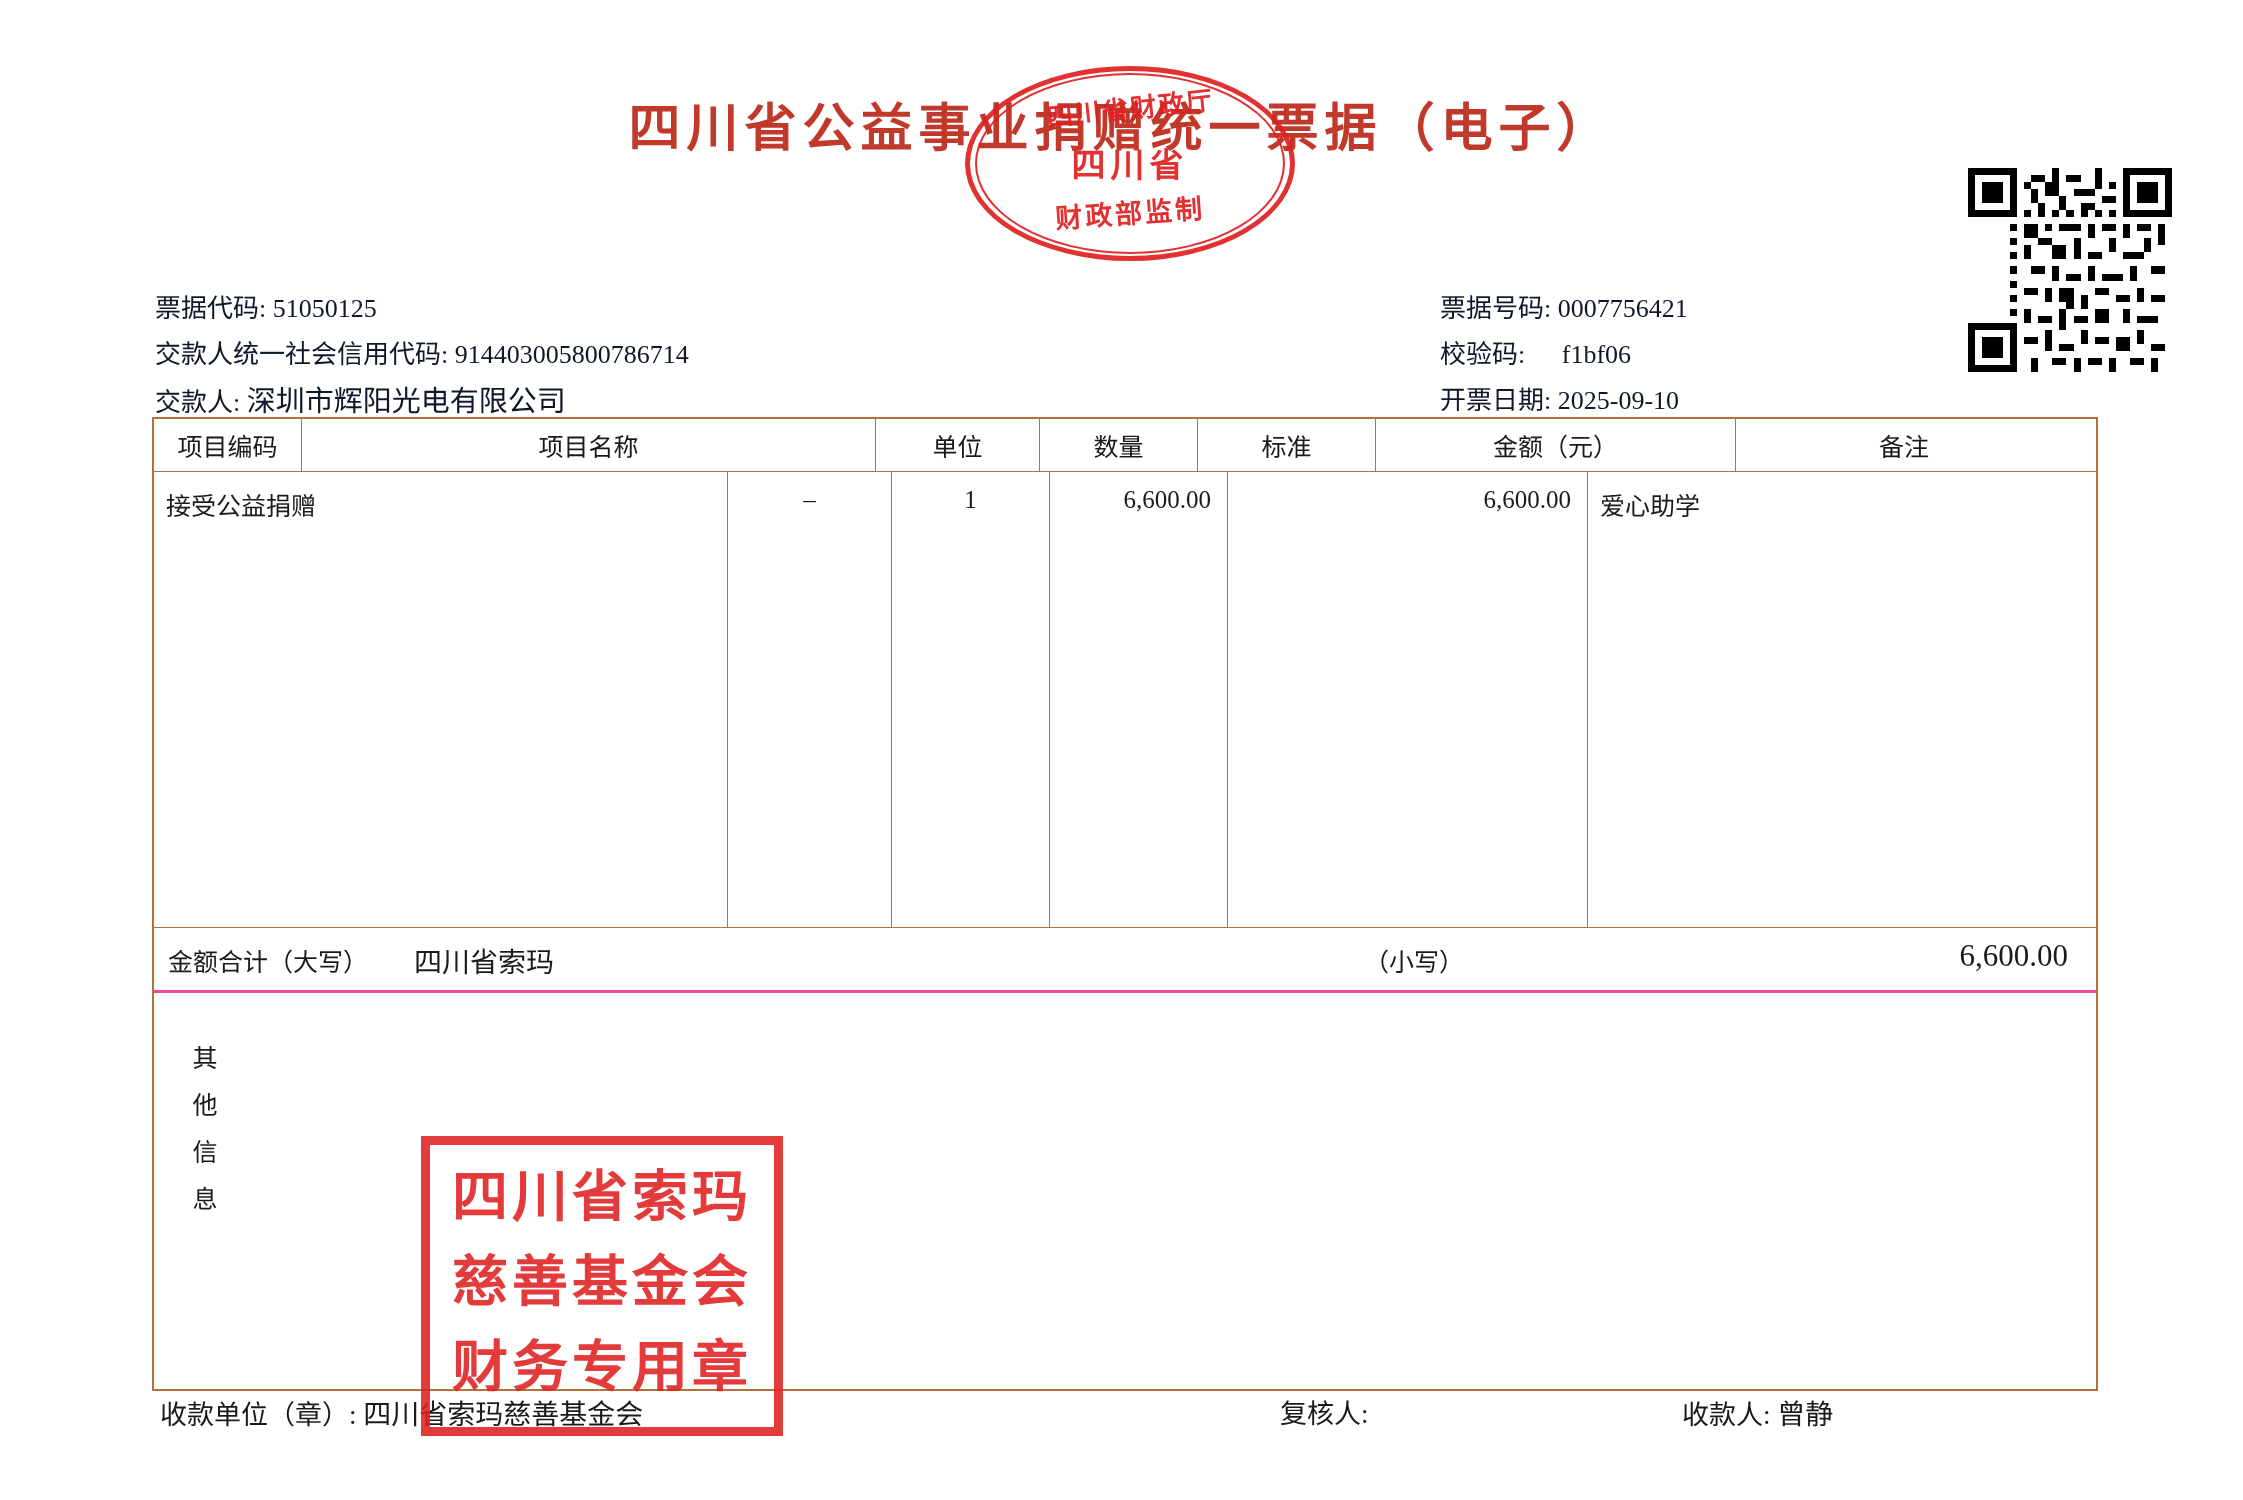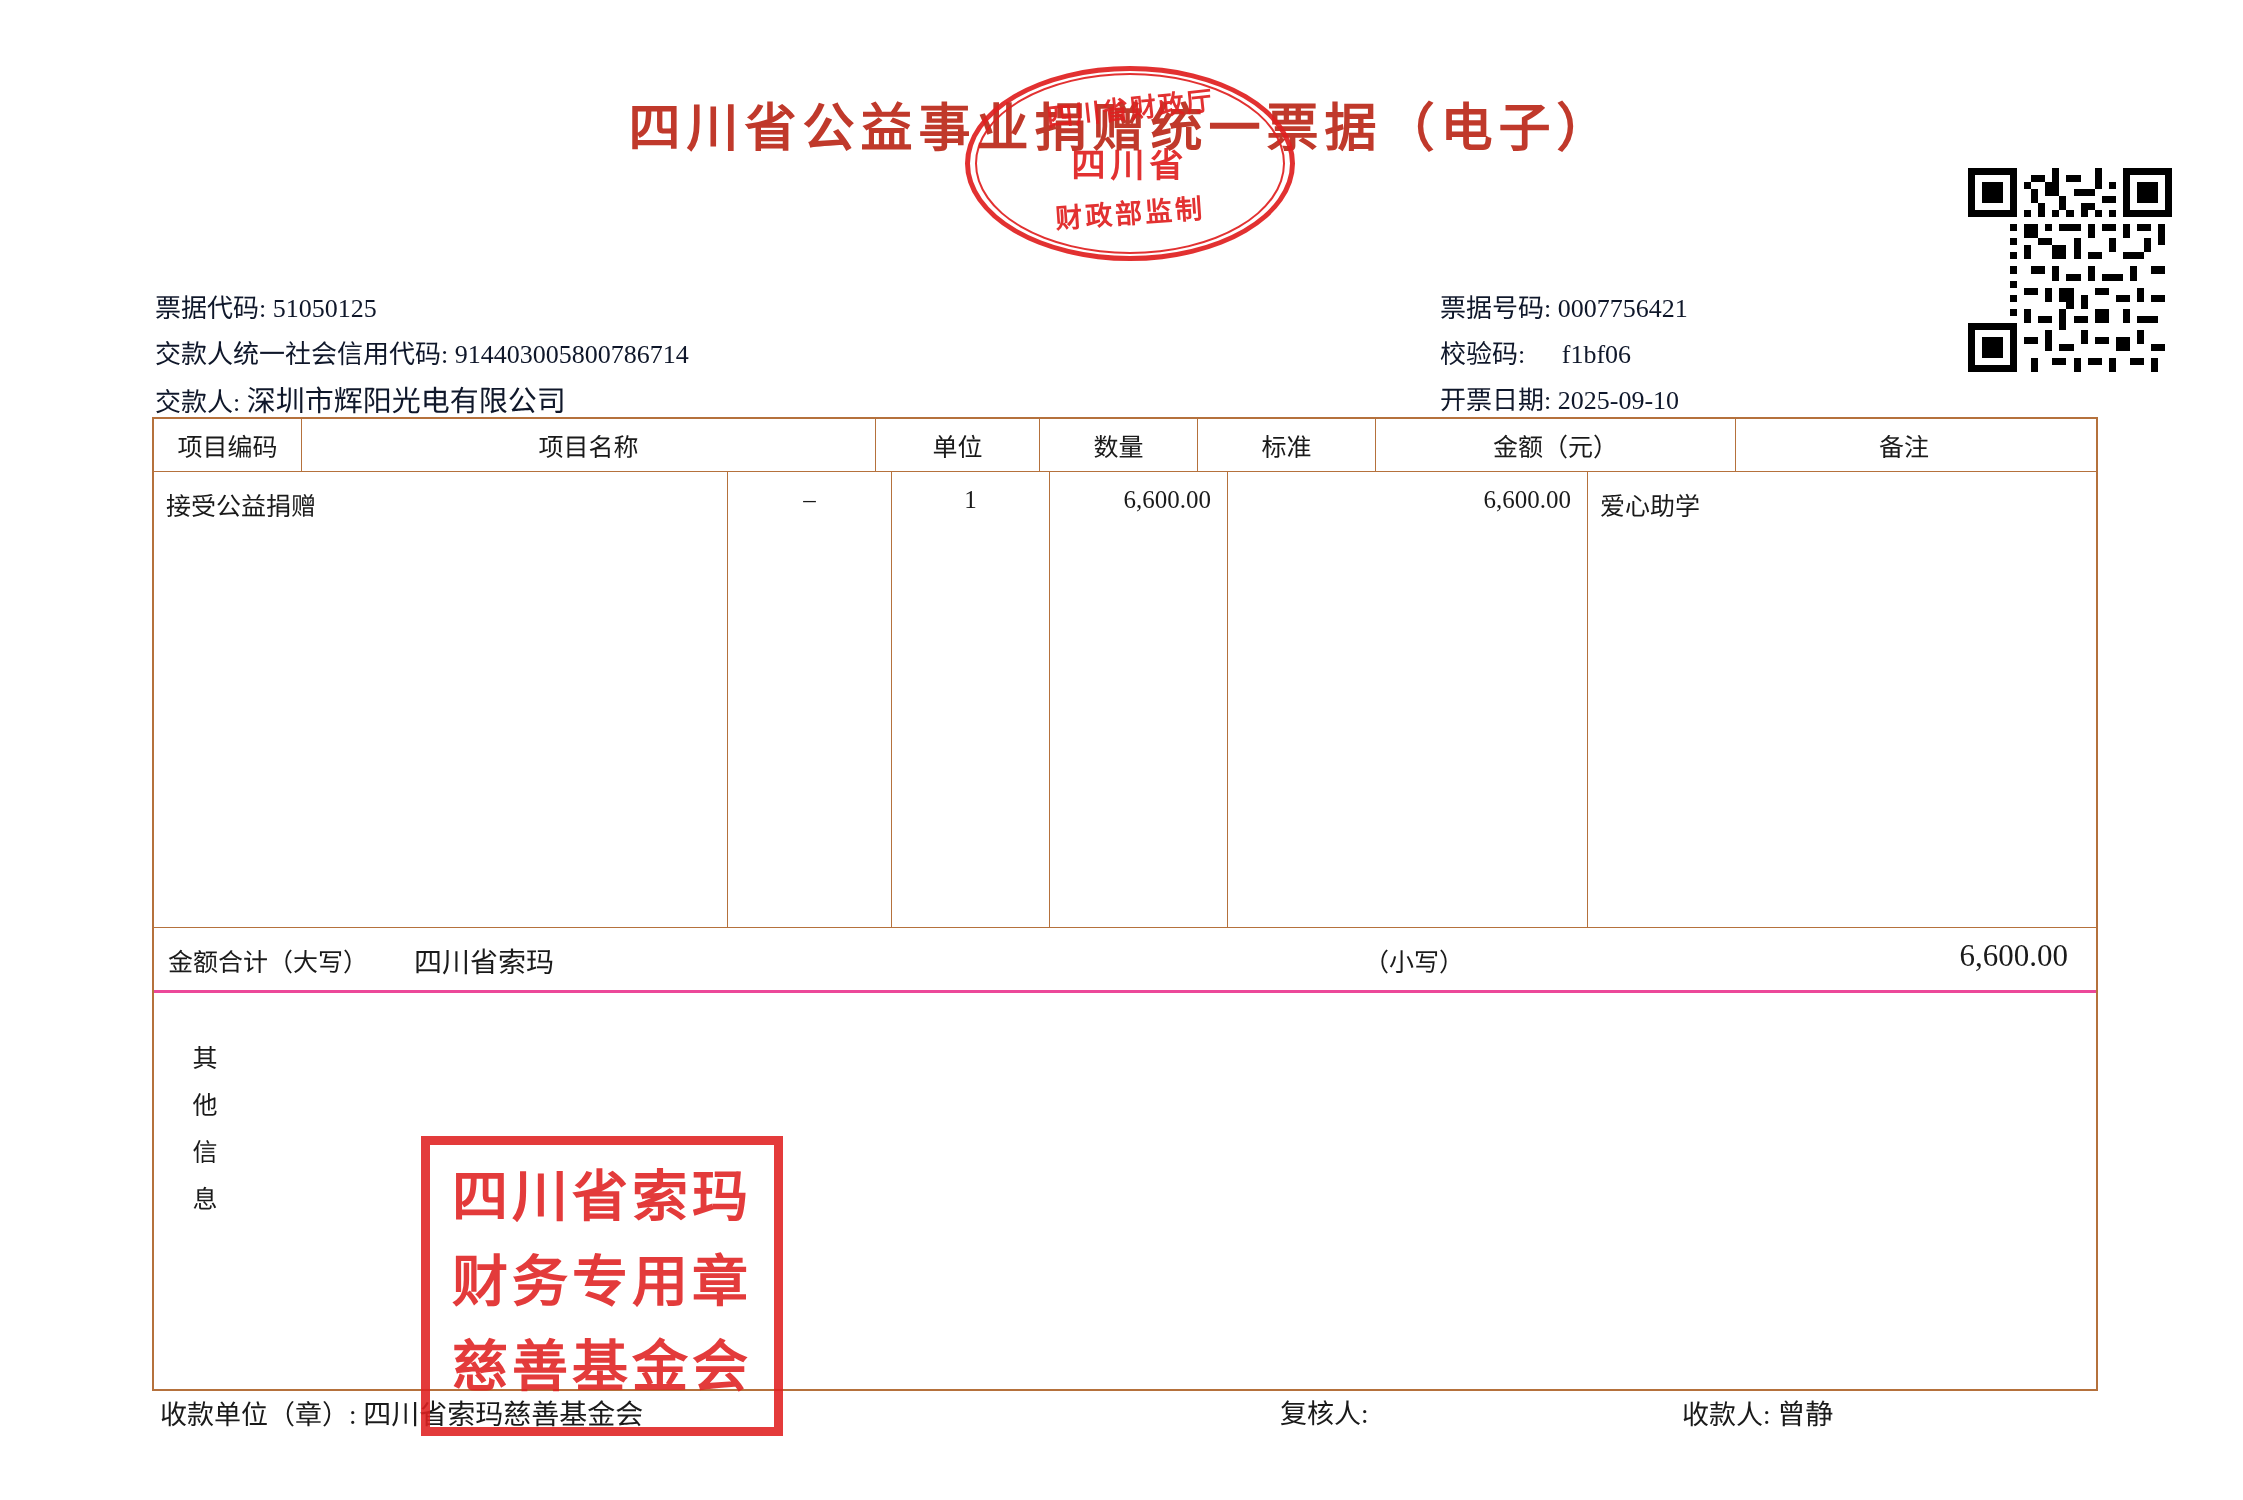--- a/index.html
+++ b/index.html
@@ -416,17 +416,17 @@
       <span class="f-val"></span>
     </div>
     <div class="f-payee">
       <span>收款人:</span>
       <span class="f-val">曾静</span>
     </div>
   </div>
 
   <div class="square-seal">
     <div class="sq-line sq1">四川省索玛</div>
+    <div class="sq-line sq2">慈善基金会</div>
     <div class="sq-line sq3">财务专用章</div>
-    <div class="sq-line sq2">慈善基金会</div>
   </div>
 
 </div>
 
 </body></html>

